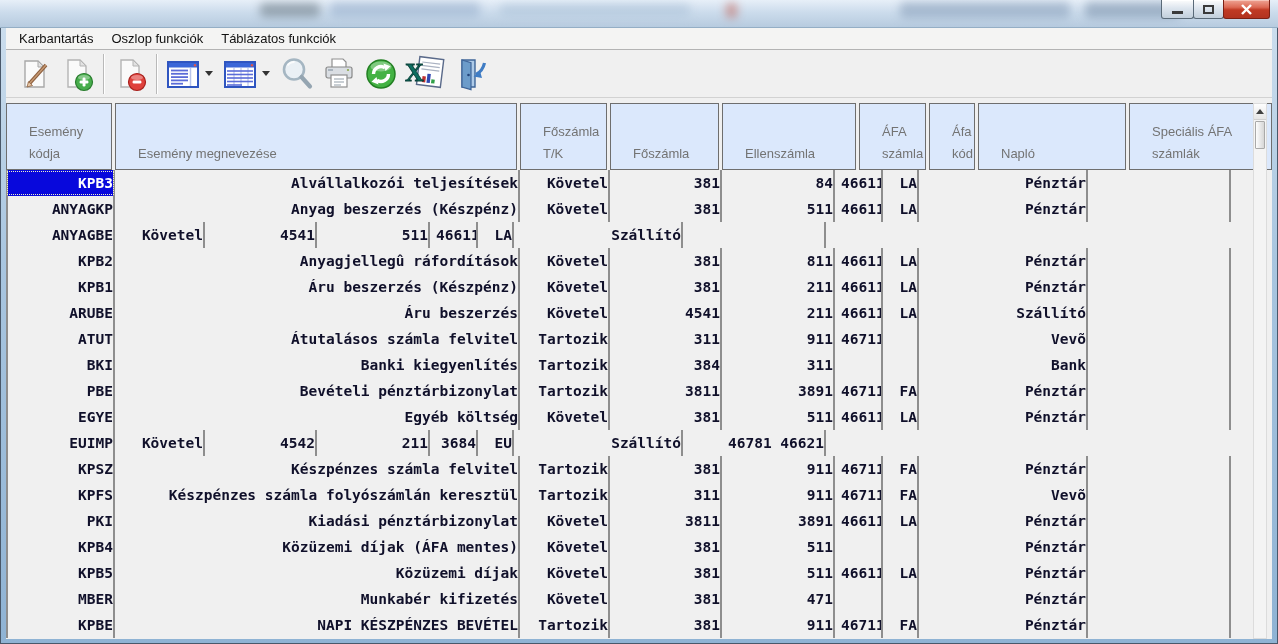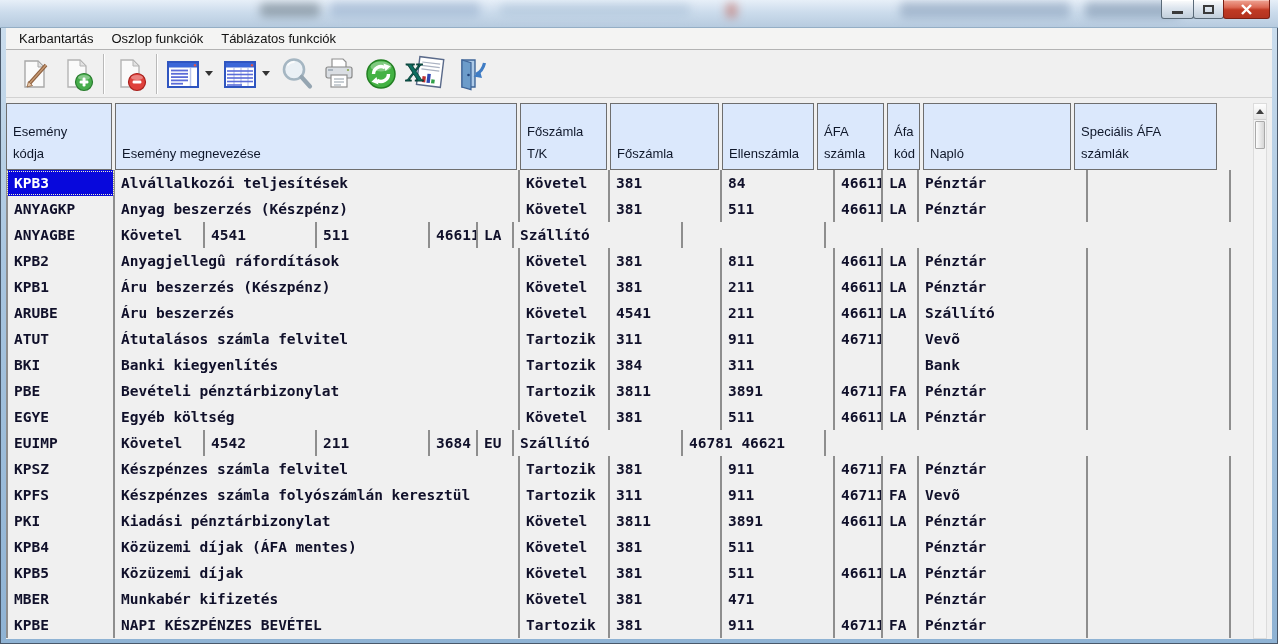--- a/index.html
+++ b/index.html
@@ -40,35 +40,35 @@
   .tbtn { width:42px; height:42px; display:flex; align-items:center; justify-content:center; border:1px solid transparent; }
   .tsep { width:1px; height:40px; background:#b9b9b9; margin:0 5px; box-shadow:1px 0 0 #ffffff; }
   .dd-arrow { width:0; height:0; border-left:4px solid transparent; border-right:4px solid transparent;
               border-top:5px solid #333; margin:0 6px 0 1px; align-self:center; }
 
   
   .table-panel { position:relative; height:541px; background:#f0f0f0; overflow:hidden; }
 
   .thead { display:flex; margin-top:5px; height:67px; }
   .hcell { background:#dbe8fc; border:1px solid #6e6e6e; margin-right:3px;
-           display:flex; align-items:flex-end; padding:5px 6px; font-size:13px; color:#0f172a;
+           display:flex; align-items:flex-end; padding:5px 22px; font-size:13px; color:#737373;
            white-space:pre-line; line-height:1.65; overflow:hidden; }
 
   .tbody { }
-  .trow { display:flex; height:26px; }
+  .trow { display:flex; height:26px;text-align:right; }
   .bcell { font-family:"DejaVu Sans Mono", monospace; font-weight:bold; font-size:14.5px;
            color:#10102a; line-height:26px; white-space:nowrap; overflow:hidden;
            border-right:2px solid #8e8e8e; padding-left:6px; }
   .bcell.w0 { border-left:2px solid #8e8e8e; }
   .bcell.selected { background:#0808dc; color:#ffffff; outline:1px dotted #f0f0c8; outline-offset:-2px; }
 
   .w0{width:109px} .w1{width:405px} .w2{width:90px} .w3{width:112px} .w4{width:113px}
   .w5{width:48px}  .w6{width:36px}  .w7{width:169px} .w8{width:143px}
   .hcell.w0{width:106px} .hcell.w1{width:402px} .hcell.w2{width:87px} .hcell.w3{width:109px}
-  .hcell.w4{width:92px} .hcell.w5{width:67px} .hcell.w6{width:33px} .hcell.w7{width:148px} .hcell.w8{width:143px; margin-right:0}
+  .hcell.w4{width:134px} .hcell.w5{width:67px} .hcell.w6{width:33px} .hcell.w7{width:148px} .hcell.w8{width:143px; margin-right:0}
 
   
   .vscroll { position:absolute; top:5px; left:1247px; width:14px; height:536px;
              background:#f4f4f4; border:1px solid #dcdcdc; }
   .sb-btn { height:16px; background:linear-gradient(180deg,#fdfdfd,#e6e6e6); border-bottom:1px solid #d0d0d0;
             display:flex; align-items:center; justify-content:center; }
   .sb-up-glyph { width:0; height:0; border-left:4px solid transparent; border-right:4px solid transparent;
                  border-bottom:5px solid #404040; }
   .sb-thumb { margin:1px; height:28px; background:linear-gradient(90deg,#fdfdfd,#d6d6d6);
               border:1px solid #a9a9a9; border-radius:1px; }

